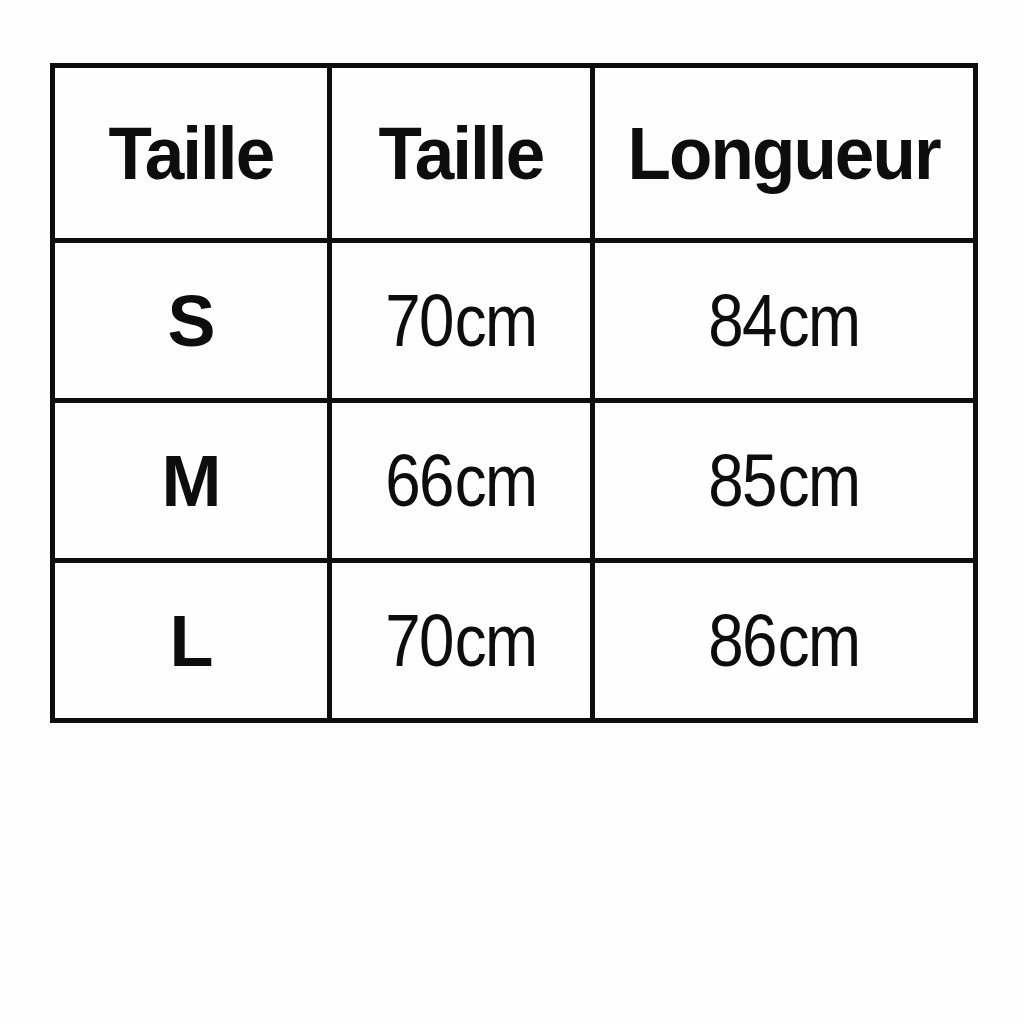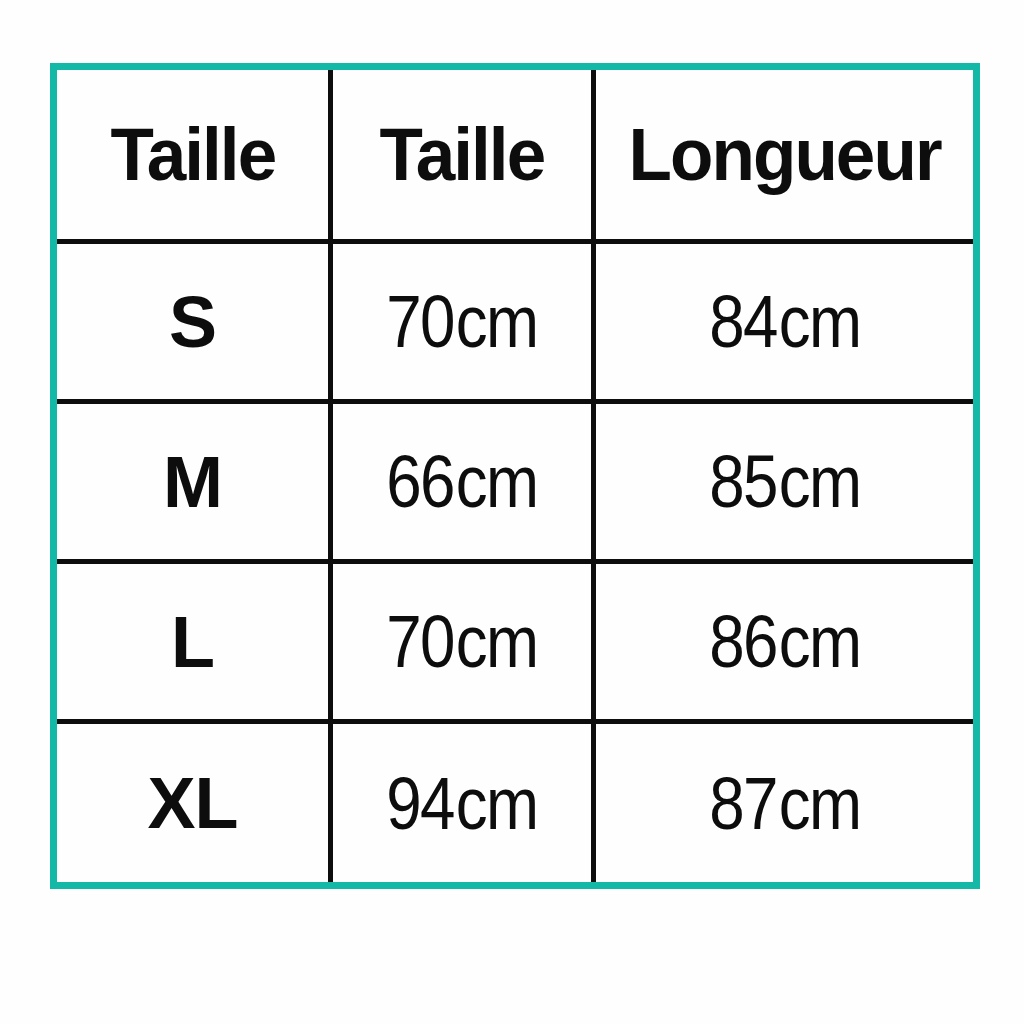--- a/index.html
+++ b/index.html
@@ -19,21 +19,21 @@
     overflow: hidden;
   }
   table.size-table {
     position: absolute;
     left: 50px;
     top: 63px;
     border-collapse: collapse;
     table-layout: fixed;
     width: 923px;
     background: #fefefe;
-    border: 7px solid #14b8a6;
+    border: 1px solid #14b8a6;
   }
   table.size-table th,
   table.size-table td {
     border: 5px solid #0d0d0d;
     text-align: center;
     vertical-align: middle;
     padding: 0;
     overflow: hidden;
   }
   tr.header-row   { height: 175px; }
@@ -111,26 +111,15 @@
       <td>
         <span class="size-label">L</span>
       </td>
       <td>
         <span class="measure-value">70 cm</span>
       </td>
       <td>
         <span class="measure-value">86 cm</span>
       </td>
     </tr>
-    <tr class="data-row last">
-      <td>
-        <span class="size-label">XL</span>
-      </td>
-      <td>
-        <span class="measure-value">94 cm</span>
-      </td>
-      <td>
-        <span class="measure-value">87 cm</span>
-      </td>
-    </tr>
   </tbody>
     </table>
 </div>
 
 </body></html>

